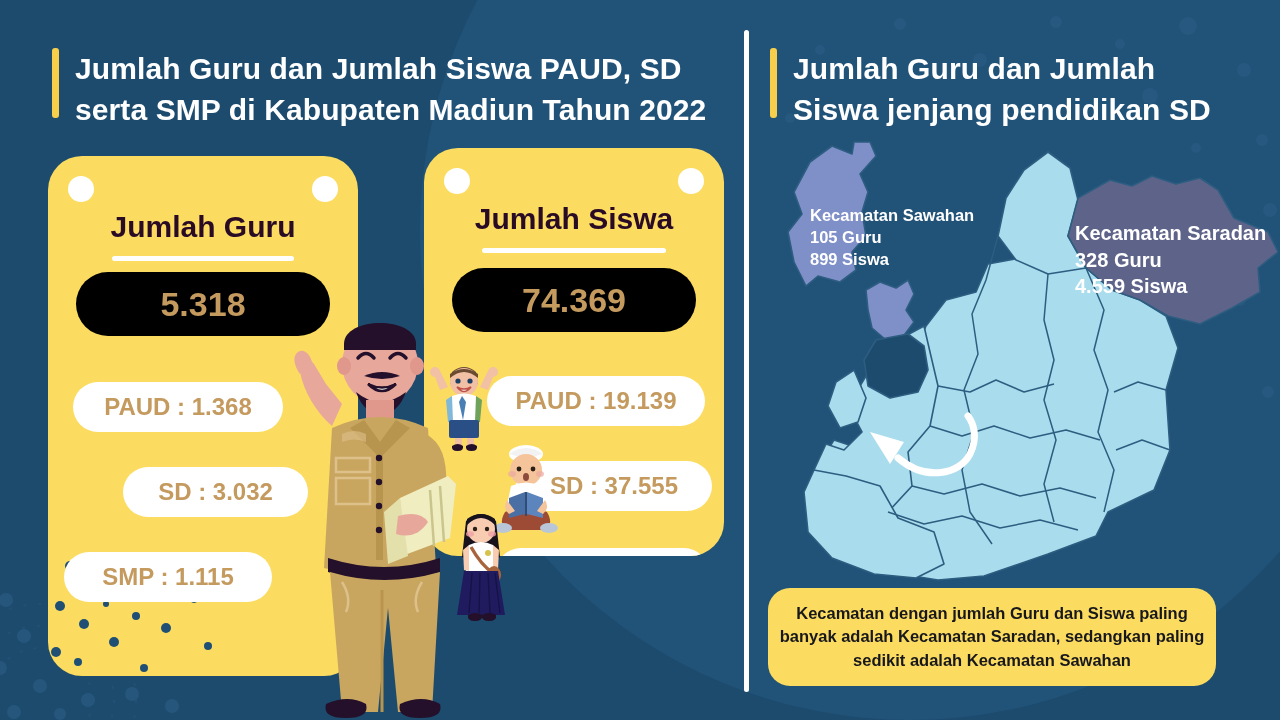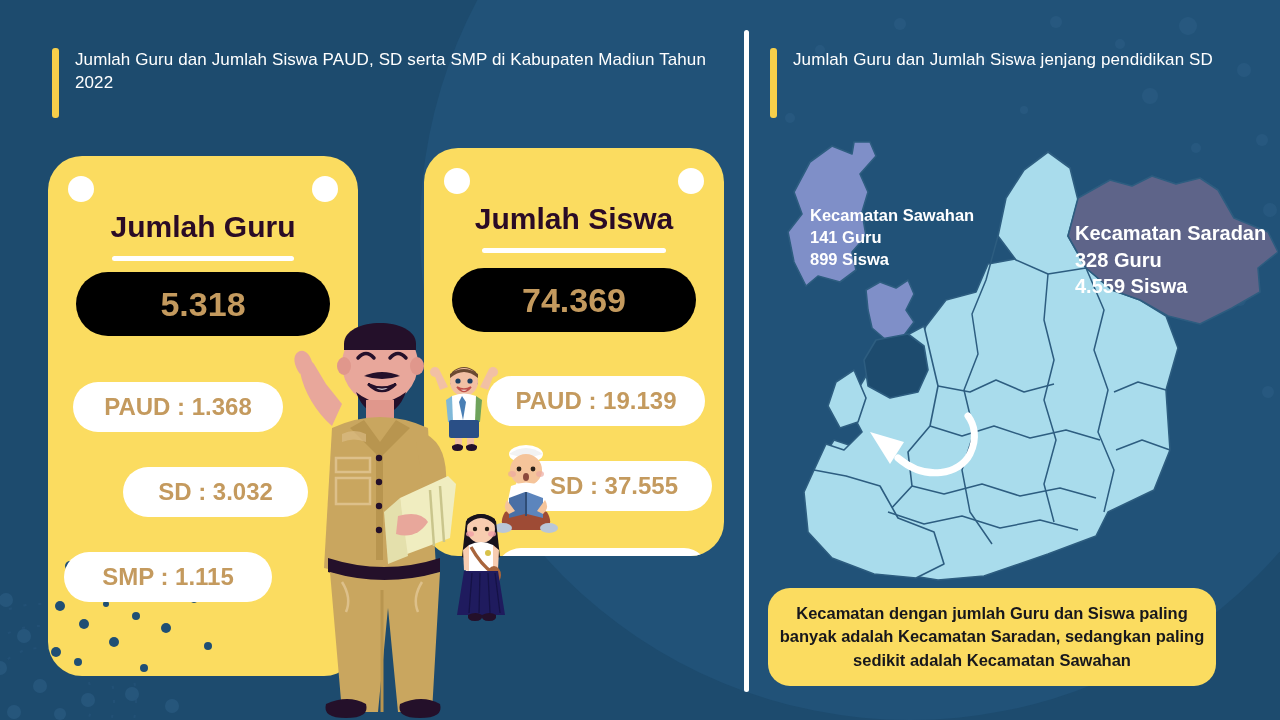--- a/index.html
+++ b/index.html
@@ -16,21 +16,21 @@
     position:absolute;right:-120px;top:-260px;width:980px;height:980px;
     border-radius:50%;
     background:#215278;
   }
   .bg-dots-svg{position:absolute;left:0;top:0;width:1280px;height:720px;}
 
   
   .title{position:absolute;display:flex;align-items:flex-start;gap:16px;}
   .title .bar{width:7px;border-radius:3px;background:#f7cf4a;flex:none;}
   .title h1{
-    margin:0;color:#ffffff;font-size:17px;line-height:1.38;font-weight:normal;
+    margin:0;color:#ffffff;font-size:30px;line-height:1.38;font-weight:bold;
     letter-spacing:.1px;
   }
   #title-left{left:52px;top:48px;width:660px;}
   #title-left .bar{height:70px;}
   #title-right{left:770px;top:48px;width:460px;}
   #title-right .bar{height:70px;}
 
   
   .divider{position:absolute;left:744px;top:30px;width:5px;height:662px;background:#ffffff;border-radius:3px;}
 
@@ -365,21 +365,21 @@
     </g>
 
     <g>
       <path d="M150 318 C178 342 212 334 222 314 C230 298 226 284 220 276" stroke="#ffffff" stroke-width="7" fill="none" stroke-linecap="round"></path>
       <path d="M122 292 L156 302 L142 324 Z" fill="#ffffff"></path>
     </g>
   </svg>
 
   <div class="map-label" id="label-sawahan">
     <div>Kecamatan Sawahan</div>
-    <div>141 Guru</div>
+    <div>105 Guru</div>
     <div>899 Siswa</div>
   </div>
 
   <div class="map-label" id="label-saradan">
     <div>Kecamatan Saradan</div>
     <div>328 Guru</div>
     <div>4.559 Siswa</div>
   </div>
 
   <div id="caption">Kecamatan dengan jumlah Guru dan Siswa paling banyak adalah Kecamatan Saradan, sedangkan paling sedikit adalah Kecamatan Sawahan</div>

